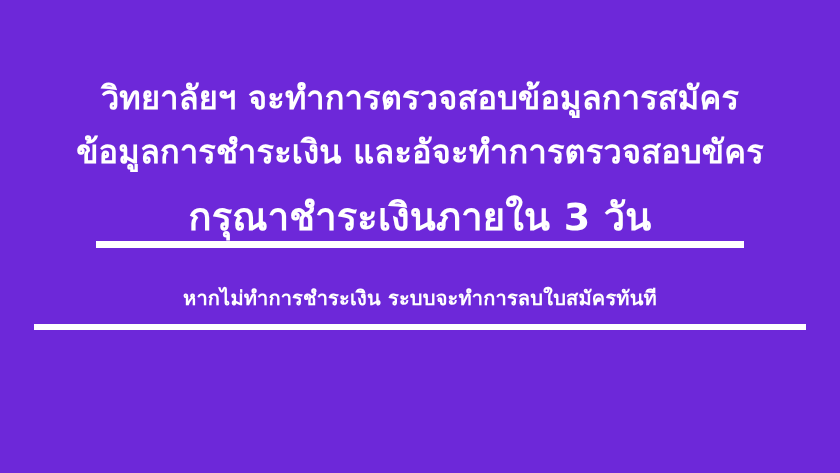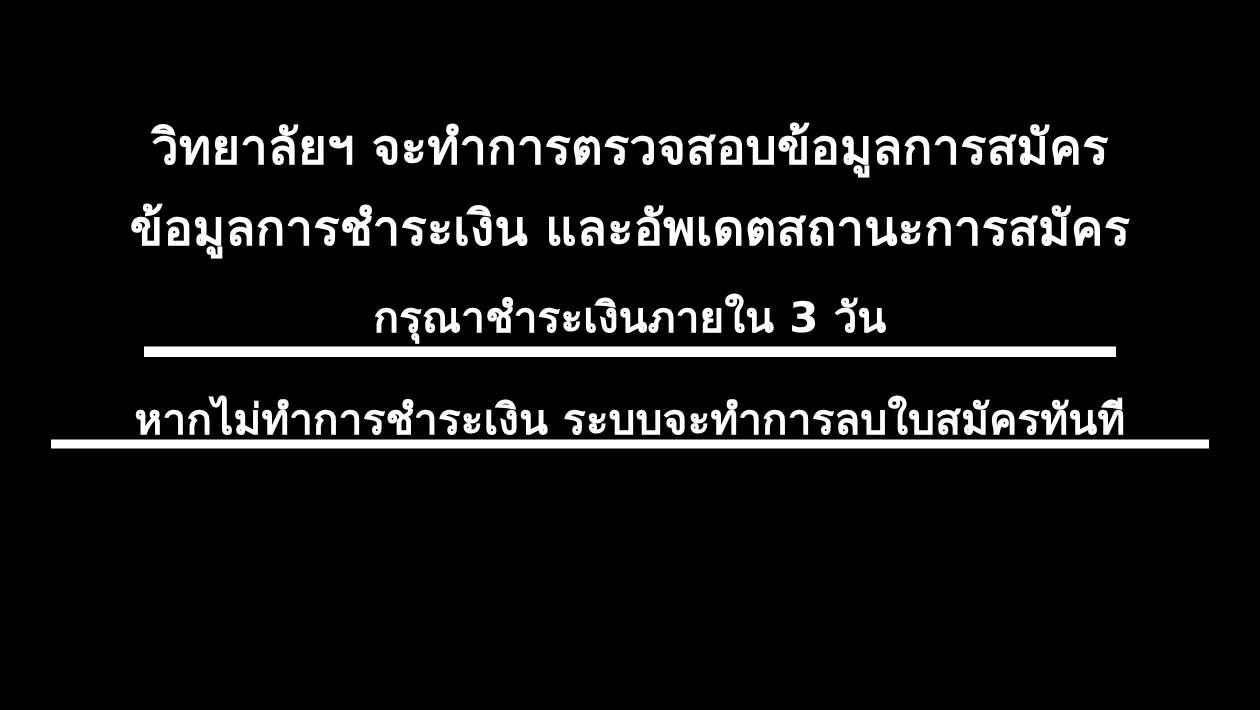--- a/index.html
+++ b/index.html
@@ -11,21 +11,21 @@
     width: 840px;
     height: 473px;
     overflow: hidden;
     font-family: "DejaVu Sans", "Liberation Sans", sans-serif;
   }
 
   .banner {
     box-sizing: border-box;
     width: 840px;
     height: 473px;
-    background: #000000;
+    background: #6d28d9;
     display: flex;
     flex-direction: column;
     align-items: center;
     justify-content: flex-start;
     padding-top: 82px;
     -webkit-font-smoothing: antialiased;
   }
 
   .notice-block {
     width: 100%;
@@ -44,64 +44,64 @@
 
   
   .line-regular {
     font-size: 32.5px;
     font-weight: 700;
     margin-bottom: 21px;
   }
 
   
   .line-headline {
-    font-size: 28px;
+    font-size: 38px;
     font-weight: 700;
     margin-top: 9px;
-    margin-bottom: 0;
+    margin-bottom: 12px;
     position: relative;
     padding-bottom: 12px;
   }
   .line-headline .rule {
     position: absolute;
     left: 50%;
     transform: translateX(-50%);
     bottom: 0;
     height: 7px;
     width: 648px;
     background: #FFFFFF;
   }
 
   
   .line-warning {
-    font-size: 28px;
+    font-size: 20px;
     font-weight: 700;
     margin-top: 28px;
     position: relative;
-    padding-bottom: 5px;
+    padding-bottom: 22px;
   }
   .line-warning .rule {
     position: absolute;
     left: 50%;
     transform: translateX(-50%);
     bottom: 0;
     height: 6px;
     width: 772px;
     background: #FFFFFF;
   }
 </style>
 </head>
 <body>
 
 <div class="banner">
   <div class="notice-block">
 
     <div class="notice-line line-regular">วิทยาลัยฯ จะทำการตรวจสอบข้อมูลการสมัคร</div>
 
-    <div class="notice-line line-regular">ข้อมูลการชำระเงิน และอัพเดตสถานะการสมัคร</div>
+    <div class="notice-line line-regular">ข้อมูลการชำระเงิน และอัจะทำการตรวจสอบขัคร</div>
 
 
     <div class="notice-line line-headline">
       <span>กรุณาชำระเงินภายใน 3 วัน</span>
       <span class="rule"></span>
     </div>
 
     <div class="notice-line line-warning">
       <span>หากไม่ทำการชำระเงิน ระบบจะทำการลบใบสมัครทันที</span>
       <span class="rule"></span>

